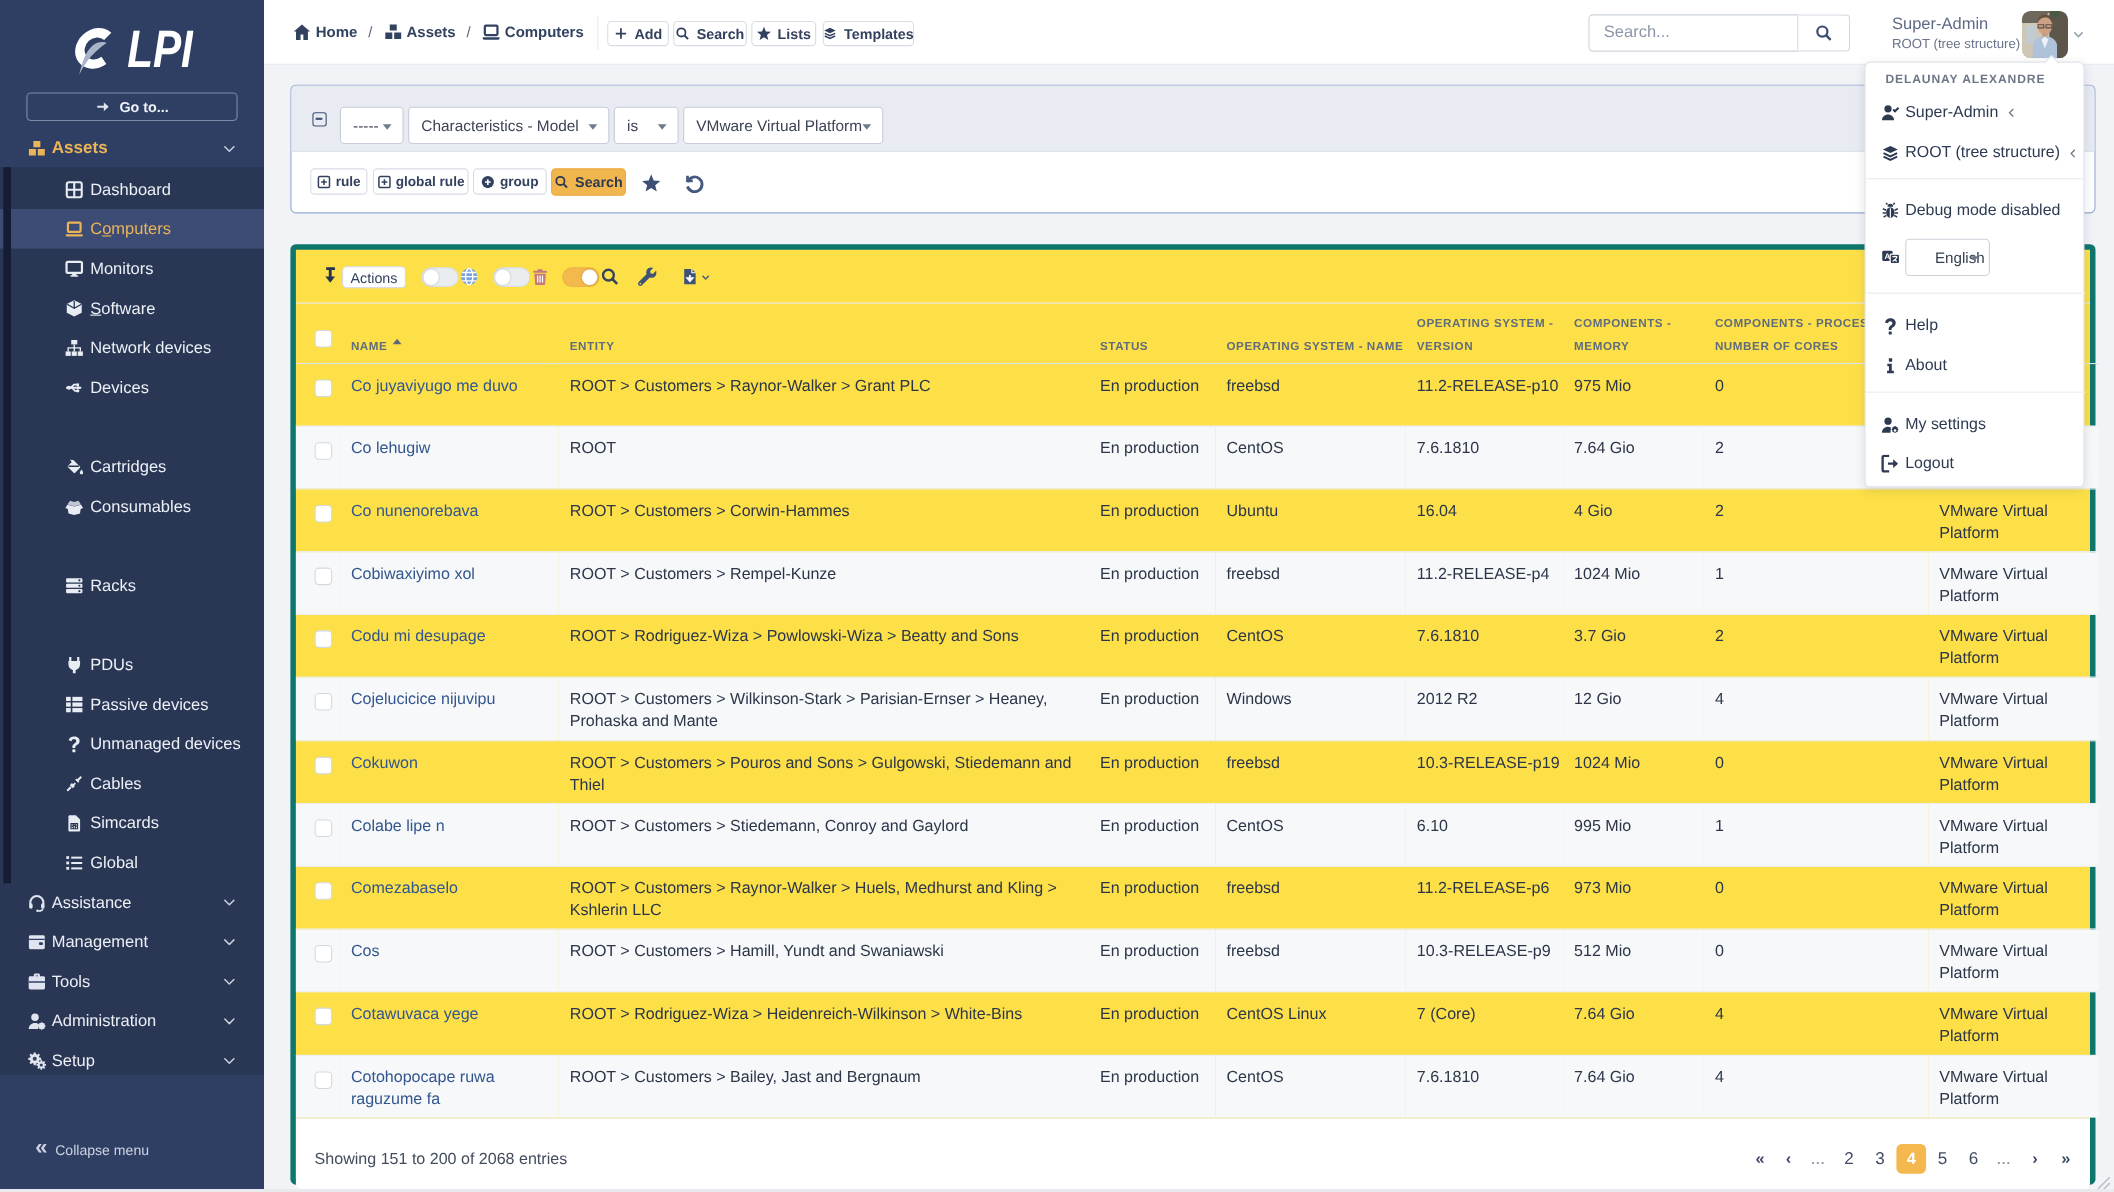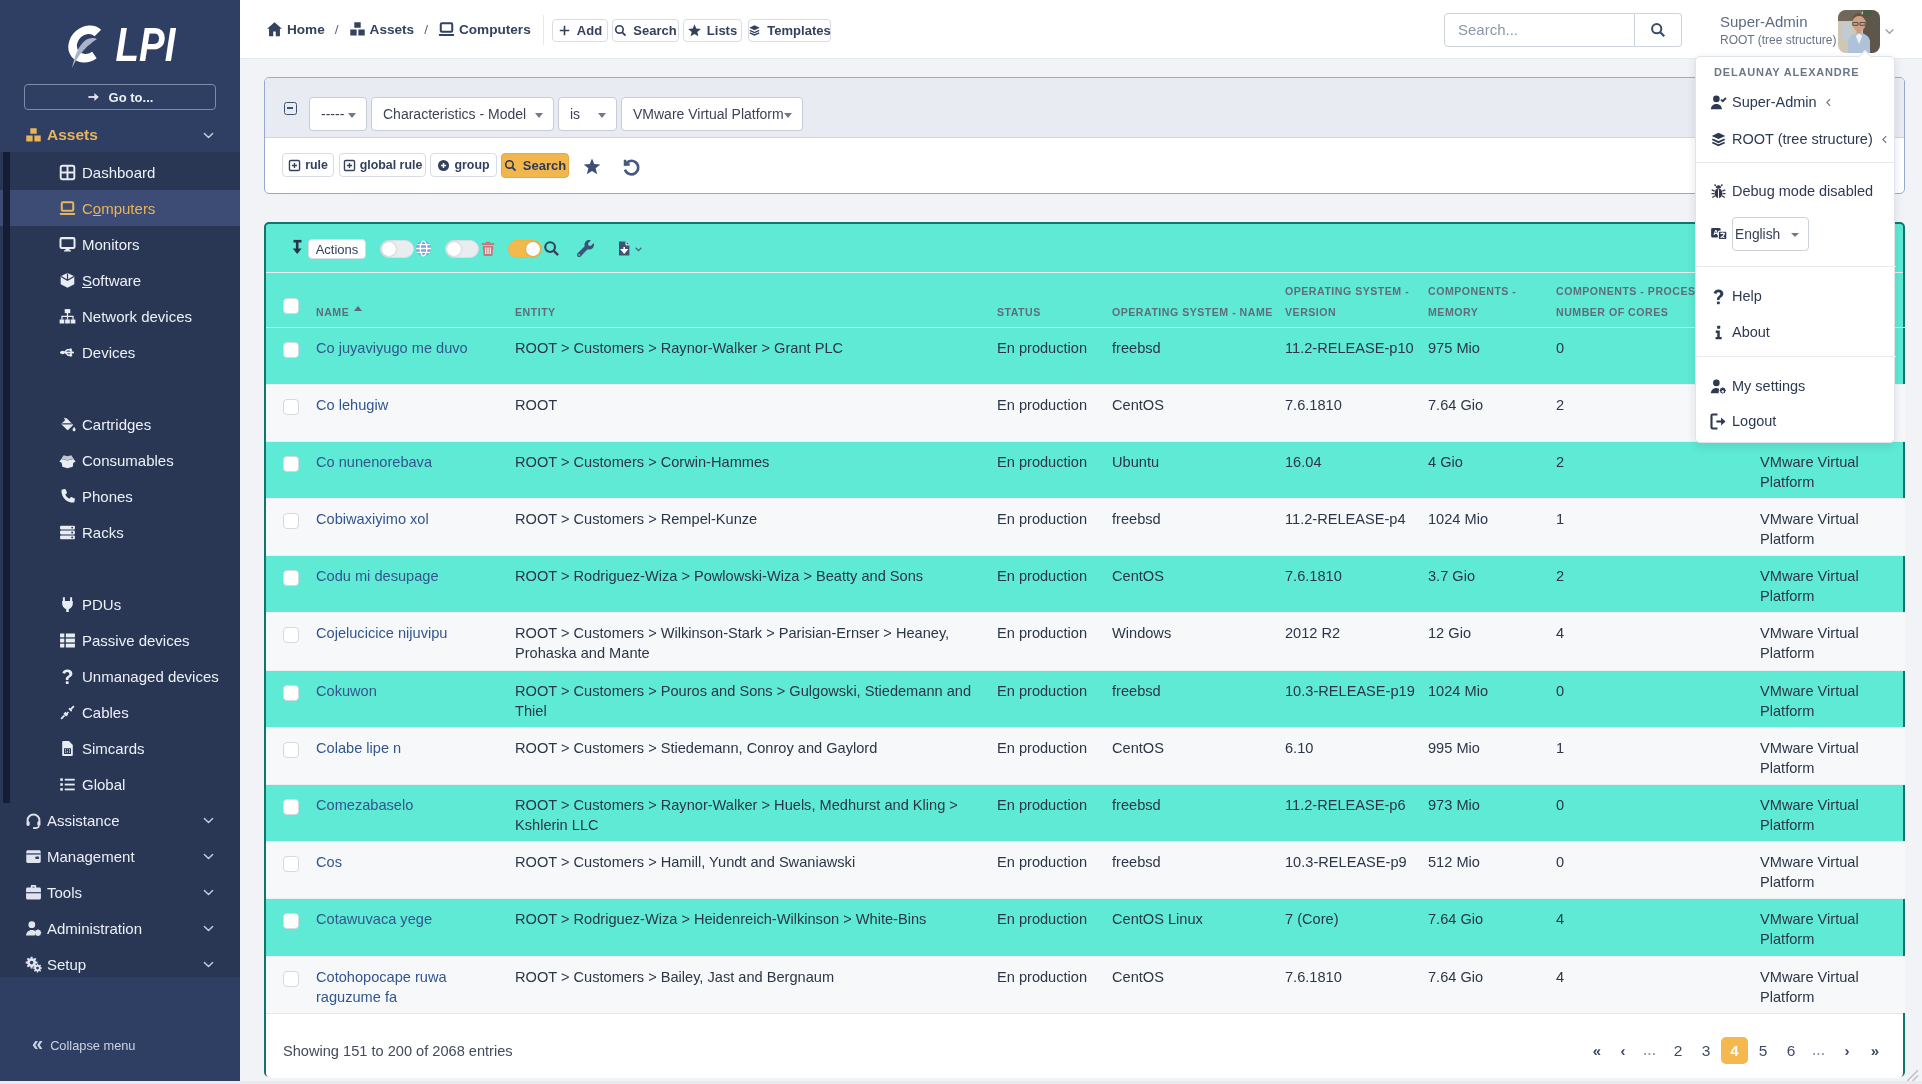--- a/index.html
+++ b/index.html
@@ -43,21 +43,21 @@
 .minusbox{position:absolute;left:19px;top:24px;width:13px;height:13px;border:1.6px solid #3f5371;border-radius:2.5px}
 .minusbox:after{content:"";position:absolute;left:2px;top:4.2px;width:5.8px;height:1.6px;background:#3f5371}
 .sel{position:absolute;top:19px;height:34px;background:#fff;border:1px solid #c6ccd8;border-radius:4px;font-size:14px;color:#3c4354;display:flex;align-items:center;padding:0 24px 0 11px;white-space:nowrap}
 .sel:after{content:"";position:absolute;right:10px;top:15px;border-left:4.5px solid transparent;border-right:4.5px solid transparent;border-top:5px solid #707a8c}
 .pbtn{position:absolute;top:75px;height:24px;border:1px solid #d7dce5;border-radius:4px;background:#fff;display:flex;align-items:center;justify-content:center;gap:4px;font-size:12.4px;font-weight:bold;color:#33415e;padding:0 4px;white-space:nowrap}
 .pbtn .ic{width:13px;height:13px;flex:0 0 13px}
 #psearch{position:absolute;left:236px;top:75px;width:68px;height:25px;background:#f2b64f;border:1px solid #eaa740;border-radius:4px;display:flex;align-items:center;justify-content:center;gap:6px;font-size:13px;font-weight:bold;color:#2f3a4f}
 #pstar{position:absolute;left:318px;top:80px;width:18px;height:17px;color:#3d4f75}
 #preset{position:absolute;left:356px;top:78px;width:20px;height:20px;color:#46598229;color:#46597f}
 
-#card{position:absolute;left:264px;top:222px;width:1641px;height:855px;background:#5eead4;border:2px solid #0f766e;border-radius:5px;z-index:1}
+#card{position:absolute;left:264px;top:222px;width:1641px;height:855px;background:#fde047;border:5px solid #0f766e;border-radius:5px;z-index:1}
 #toolbar{position:absolute;left:0;top:0;width:100%;height:49px;border-bottom:1px solid #e9ecf1}
 #sorticon{position:absolute;left:25px;top:14px;width:16px;height:20px;color:#27334d}
 #actions{position:absolute;left:42px;top:15px;width:58px;height:20px;border:1px solid #d7dce5;border-radius:4px;background:#fff;font-size:13px;color:#33415e;display:flex;align-items:center;justify-content:center}
 .tog{position:absolute;top:16px;width:34px;height:18px;border-radius:9px;background:#eaedf0;border:1px solid #d9dde3}
 .tog:after{content:"";position:absolute;left:1px;top:1px;width:14px;height:14px;border-radius:50%;background:#fff;box-shadow:0 0 2px rgba(0,0,0,.25)}
 .tog.on{background:#f3b94d;border-color:#f0b246}
 .tog.on:after{left:auto;right:1px}
 .tico{position:absolute;top:16px;width:17px;height:17px}
 #table{position:absolute;left:0;top:49px;width:1639px;border-collapse:collapse;table-layout:fixed}
 #table thead tr{height:54px}
@@ -80,21 +80,21 @@
 #rhandle{position:absolute;left:1904px;top:1067px;width:15px;height:15px;color:#b9bfca;z-index:11}
 
 #udrop{position:absolute;left:1695px;top:56px;width:200px;height:387px;background:#fff;border:1px solid #dfe3ea;border-radius:5px;box-shadow:0 3px 10px rgba(40,50,70,.12);z-index:9}
 #udrop .notch{position:absolute;top:-5.5px;right:24px;width:10px;height:10px;background:#fff;border-left:1px solid #dfe3ea;border-top:1px solid #dfe3ea;transform:rotate(45deg)}
 #udrop .hdr{position:absolute;left:18px;top:9px;font-size:11px;font-weight:bold;letter-spacing:.8px;color:#6d7687}
 .ditem{position:absolute;left:0;width:200px;height:30px;display:flex;align-items:center;font-size:14.5px;color:#2d3a52}
 .ditem .ic{position:absolute;left:14px;width:17px;height:17px;color:#2d3a52}
 .ditem .lb{position:absolute;left:36px;white-space:nowrap;display:flex;align-items:center;gap:7px}
 .ditem .lch{width:9px;height:9px;color:#6a7487}
 .ddiv{position:absolute;left:0;width:200px;height:1px;background:#e9ebf0}
-#langsel{position:absolute;left:36px;top:160px;width:77px;height:34px;border:1px solid #ccd1da;border-radius:4px;background:#fff;font-size:13.8px;color:#374151;display:flex;align-items:center;padding-left:2px}
+#langsel{position:absolute;left:36px;top:160px;width:77px;height:34px;border:1px solid #ccd1da;border-radius:4px;background:#fff;font-size:13.8px;color:#374151;display:flex;align-items:center;padding-left:26px}
 #langsel:after{content:"";position:absolute;right:9px;top:15px;border-left:4px solid transparent;border-right:4px solid transparent;border-top:4.5px solid #707a8c}
 #pagefoot{position:absolute;left:0;top:1081px;width:1922px;height:3px;background:#e8eaee;z-index:10}
 </style></head><body>
 <svg width="0" height="0" style="position:absolute">
     <defs>
       <symbol id="i-cubes" viewBox="0 0 16 16">
         <path d="M5 1.2h6v5.2H5z M1.2 8h6v5.6h-6z M8.8 8h6v5.6h-6z" fill="currentColor"></path>
       </symbol>
       <symbol id="i-grid2" viewBox="0 0 16 16">
         <rect x="1.6" y="1.6" width="12.8" height="12.8" rx="1.6" fill="none" stroke="currentColor" stroke-width="1.8"></rect>
@@ -401,26 +401,20 @@
         <svg class="ic">
           <use href="#i-fill"></use>
         </svg>
         <span class="lb">Cartridges</span>
       </div>
 <div class="sub " style="top:290px">
         <svg class="ic">
           <use href="#i-boxopen"></use>
         </svg>
         <span class="lb">Consumables</span>
-      </div>
-<div class="sub " style="top:326px">
-        <svg class="ic">
-          <use href="#i-phone"></use>
-        </svg>
-        <span class="lb">Phones</span>
       </div>
 <div class="sub " style="top:362px">
         <svg class="ic">
           <use href="#i-server"></use>
         </svg>
         <span class="lb">Racks</span>
       </div>
 <div class="sub " style="top:434px">
         <svg class="ic">
           <use href="#i-plug"></use>

